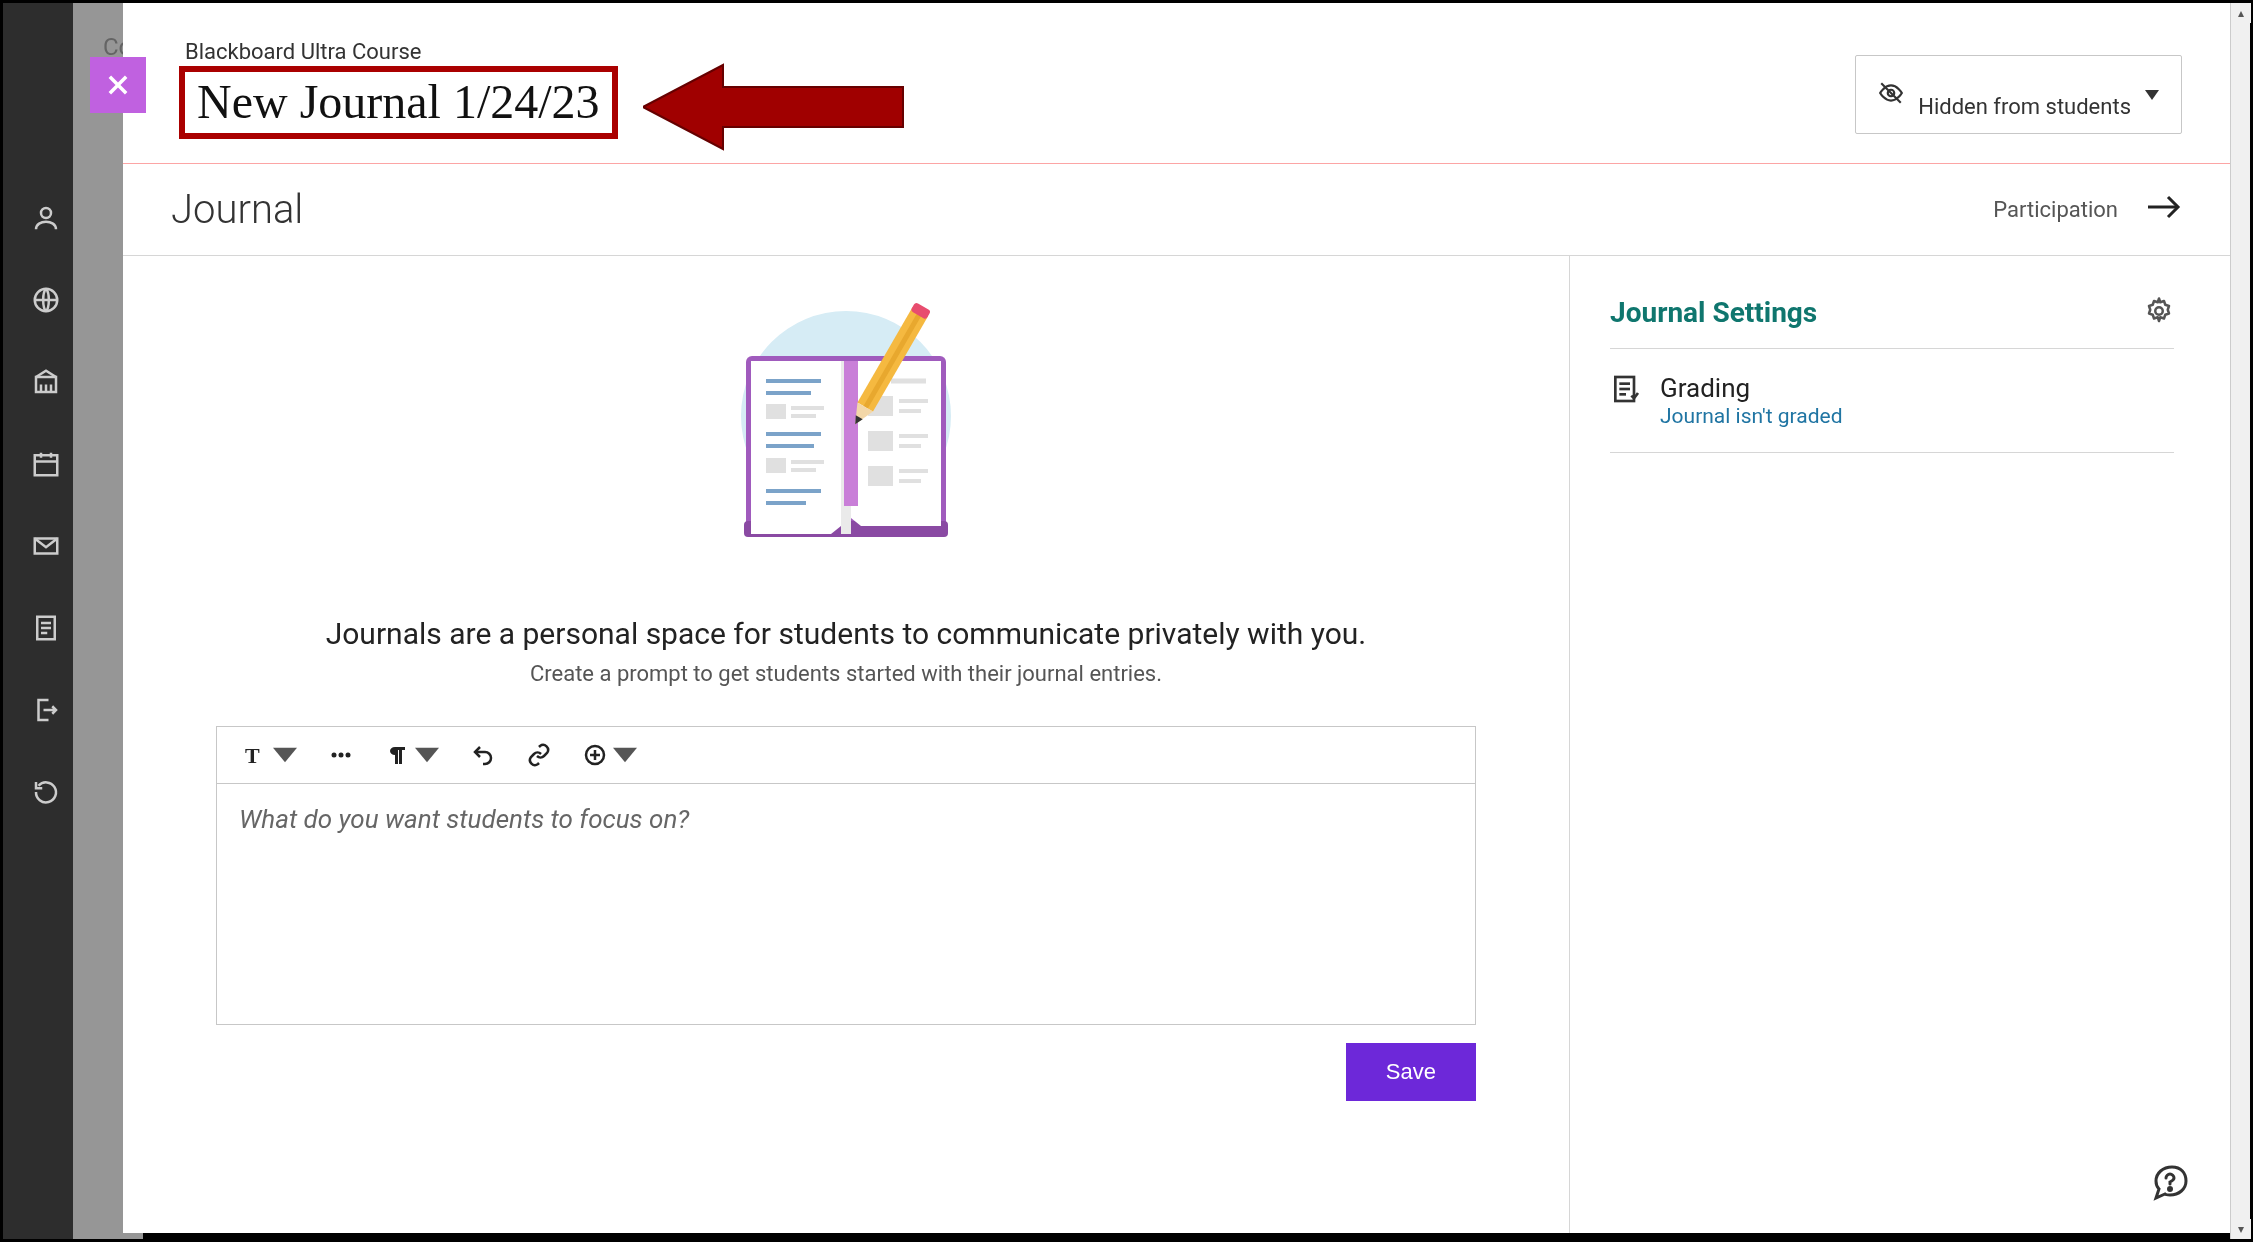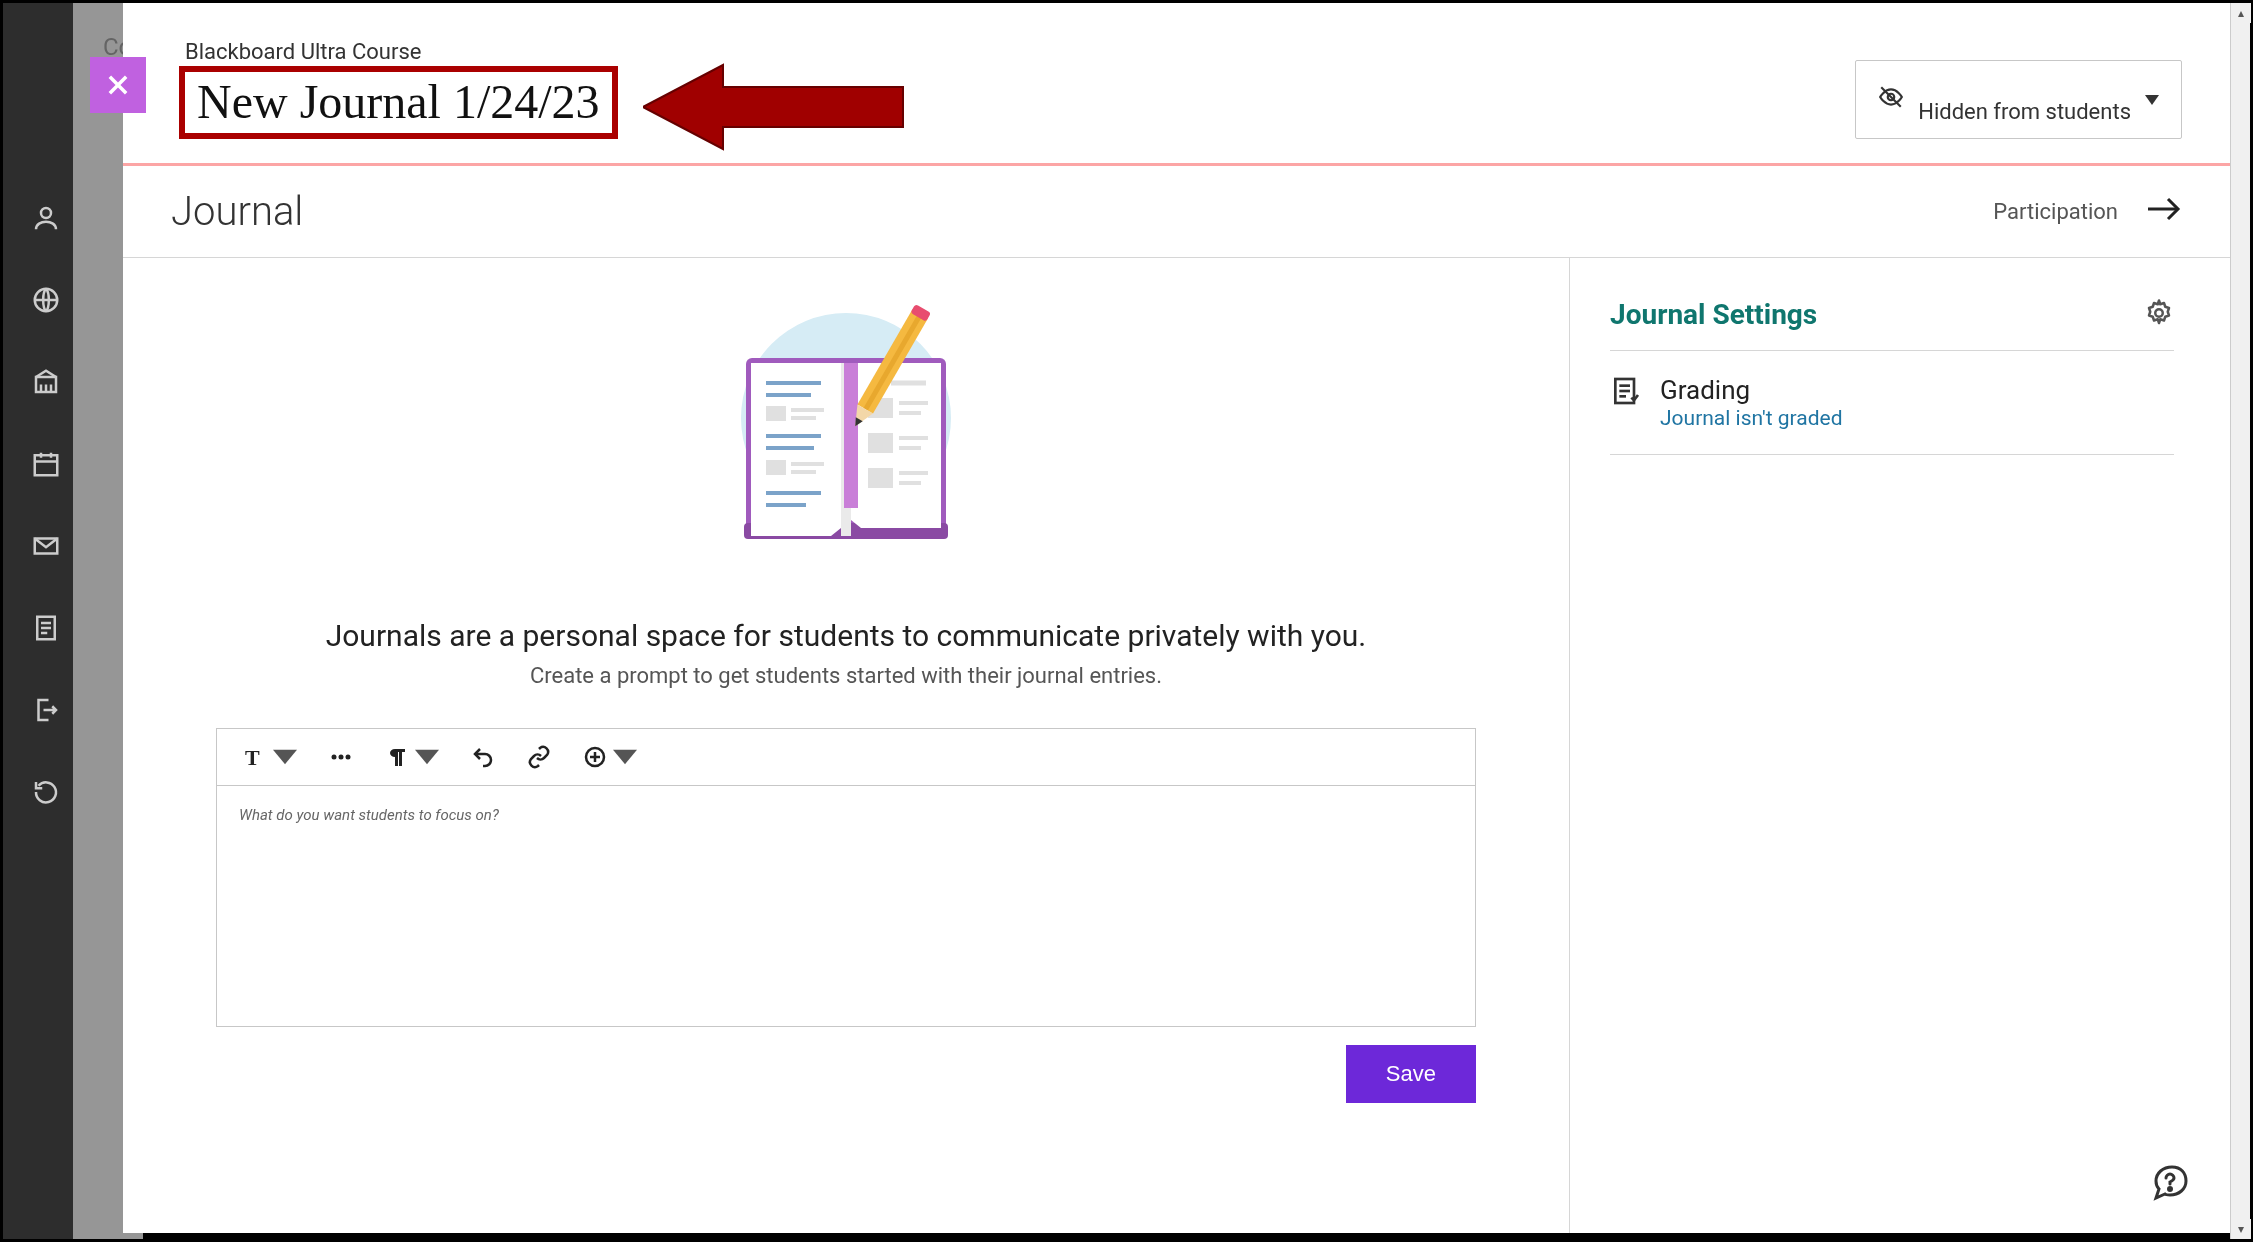--- a/index.html
+++ b/index.html
@@ -15,21 +15,21 @@
   .bg-overlay-text { position: absolute; left: 100px; top: 30px; color: #333; font-size: 24px; opacity: 0.5; }
 
   
   .panel { position: absolute; left: 120px; top: 0; right: 20px; bottom: 6px; background: #fff; display: flex; flex-direction: column; }
 
   
   .close-btn { position: absolute; left: 87px; top: 54px; width: 56px; height: 56px; background: #c061e0; display: flex; align-items: center; justify-content: center; cursor: pointer; z-index: 10; }
   .close-btn svg { width: 28px; height: 28px; stroke: #fff; stroke-width: 3; }
 
   
-  .panel-header { padding: 36px 48px 24px 56px; border-bottom: 3px solid #fca5a5; display: flex; align-items: flex-end; justify-content: space-between; }
+  .panel-header { padding: 36px 48px 24px 56px; border-bottom: 1px solid #fca5a5; display: flex; align-items: flex-start; justify-content: space-between; }
   .header-left { display: flex; flex-direction: column; }
   .course-name { font-size: 22px; color: #333; margin-bottom: 2px; margin-left: 6px; }
   .journal-title-wrap { position: relative; display: inline-block; }
   .journal-title { font-family: Georgia, 'Times New Roman', serif; font-size: 48px; font-weight: 400; color: #111; padding: 4px 12px; border: 6px solid #a00; display: inline-block; line-height: 1.1; }
 
   
   .annotation-arrow { position: absolute; left: 640px; top: 54px; width: 270px; height: 100px; pointer-events: none; z-index: 5; }
 
   .visibility-dropdown { margin-top: 16px; border: 1px solid #c7c7c7; padding: 14px 22px; display: flex; align-items: center; gap: 14px; cursor: pointer; border-radius: 2px; background: #fff; }
   .visibility-dropdown .vis-icon svg { width: 26px; height: 26px; }
@@ -48,21 +48,21 @@
   .main-col { flex: 1; padding: 20px 48px 0 48px; display: flex; flex-direction: column; align-items: center; border-right: 1px solid #d6d6d6; }
   .illustration { width: 300px; height: 280px; margin-bottom: 40px; margin-top: 20px; }
   .headline { font-size: 30px; font-weight: 400; color: #222; text-align: center; margin-bottom: 10px; }
   .subtext { font-size: 22px; color: #555; text-align: center; margin-bottom: 40px; }
 
   
   .rte { width: 100%; max-width: 1260px; border: 1px solid #c7c7c7; display: flex; flex-direction: column; }
   .rte-toolbar { display: flex; align-items: center; gap: 0; padding: 8px 10px; border-bottom: 1px solid #c7c7c7; }
   .rte-toolbar .tb-btn { padding: 8px 16px; cursor: pointer; display: flex; align-items: center; gap: 6px; }
   .rte-toolbar .tb-btn svg { width: 24px; height: 24px; }
-  .rte-body { min-height: 240px; padding: 20px 22px; font-size: 15px; font-style: italic; color: #666; }
+  .rte-body { min-height: 240px; padding: 20px 22px; font-size: 26px; font-style: italic; color: #666; }
 
   .save-row { width: 100%; max-width: 1260px; display: flex; justify-content: flex-end; margin-top: 18px; }
   .save-btn { background: #6d28d9; color: #fff; font-size: 22px; padding: 16px 40px; border: none; cursor: pointer; }
 
   
   .settings-col { width: 660px; padding: 40px 56px 0 40px; position: relative; }
   .settings-header { display: flex; align-items: center; justify-content: space-between; padding-bottom: 18px; border-bottom: 1px solid #d6d6d6; }
   .settings-header h2 { font-size: 28px; font-weight: 700; color: #0f766e; }
   .settings-header .gear-btn svg { width: 30px; height: 30px; cursor: pointer; }
   .settings-item { display: flex; gap: 18px; padding: 24px 0; border-bottom: 1px solid #d6d6d6; }

